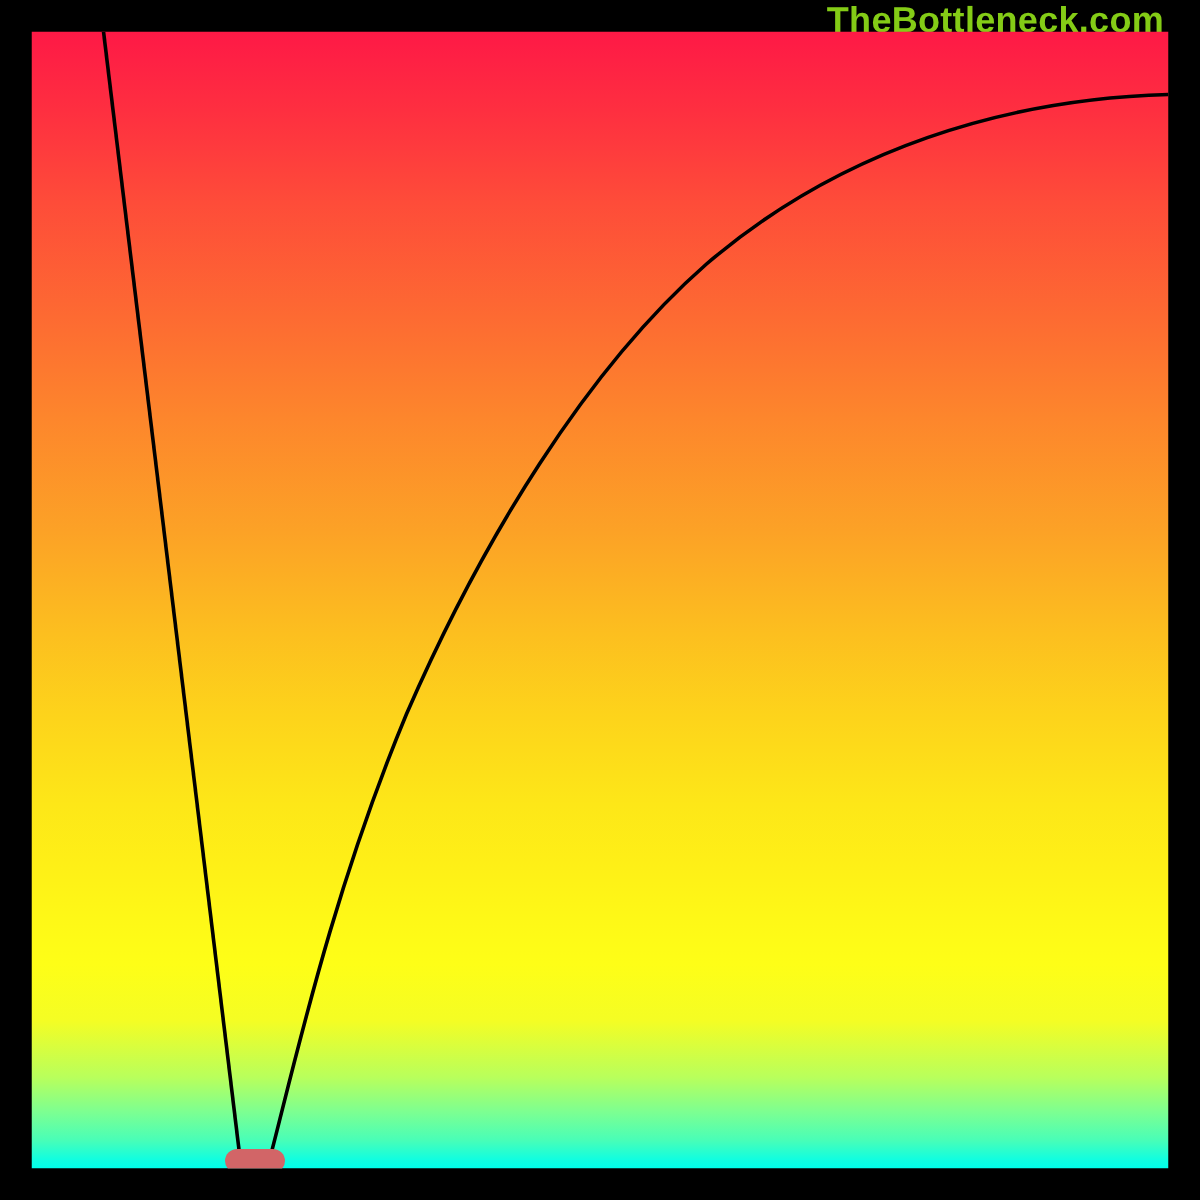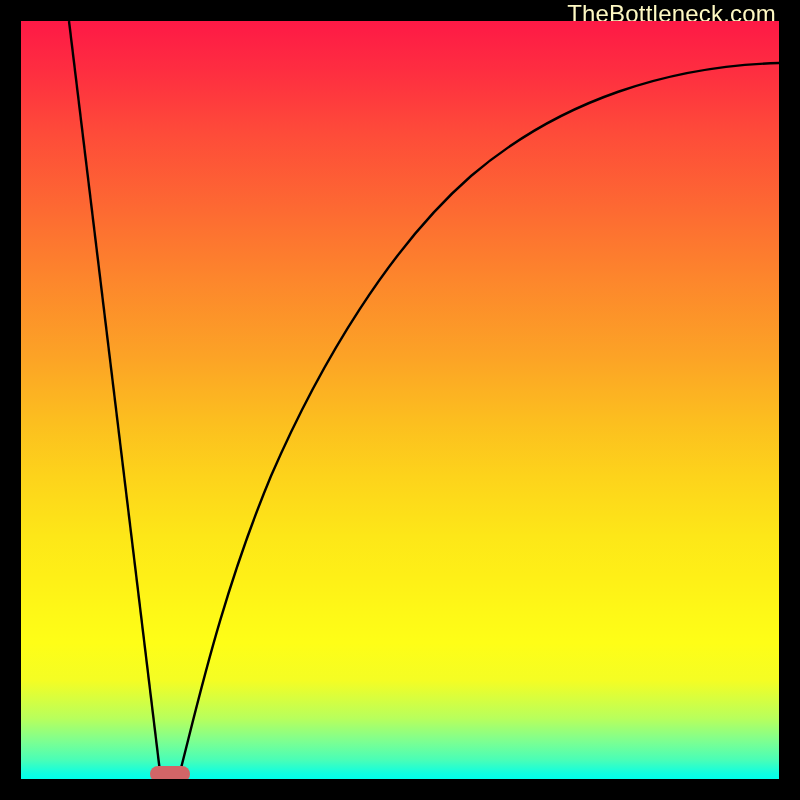--- a/index.html
+++ b/index.html
@@ -42,22 +42,22 @@
       #11fee0 99.2%,
       #00ffeb 100%
     );
   }
   .watermark {
     position: absolute;
     top: 0px;
     right: 24px;
     font-family: Arial, Helvetica, sans-serif;
     font-size: 24px;
-    font-weight: 400;
-    color: #fef9c3;
+    font-weight: 700;
+    color: #84cc16;
     letter-spacing: 0.2px;
   }
   svg.curves {
     position: absolute;
     inset: 0;
   }
   svg.curves path {
     fill: none;
     stroke: #000000;
     stroke-width: 2.4;

